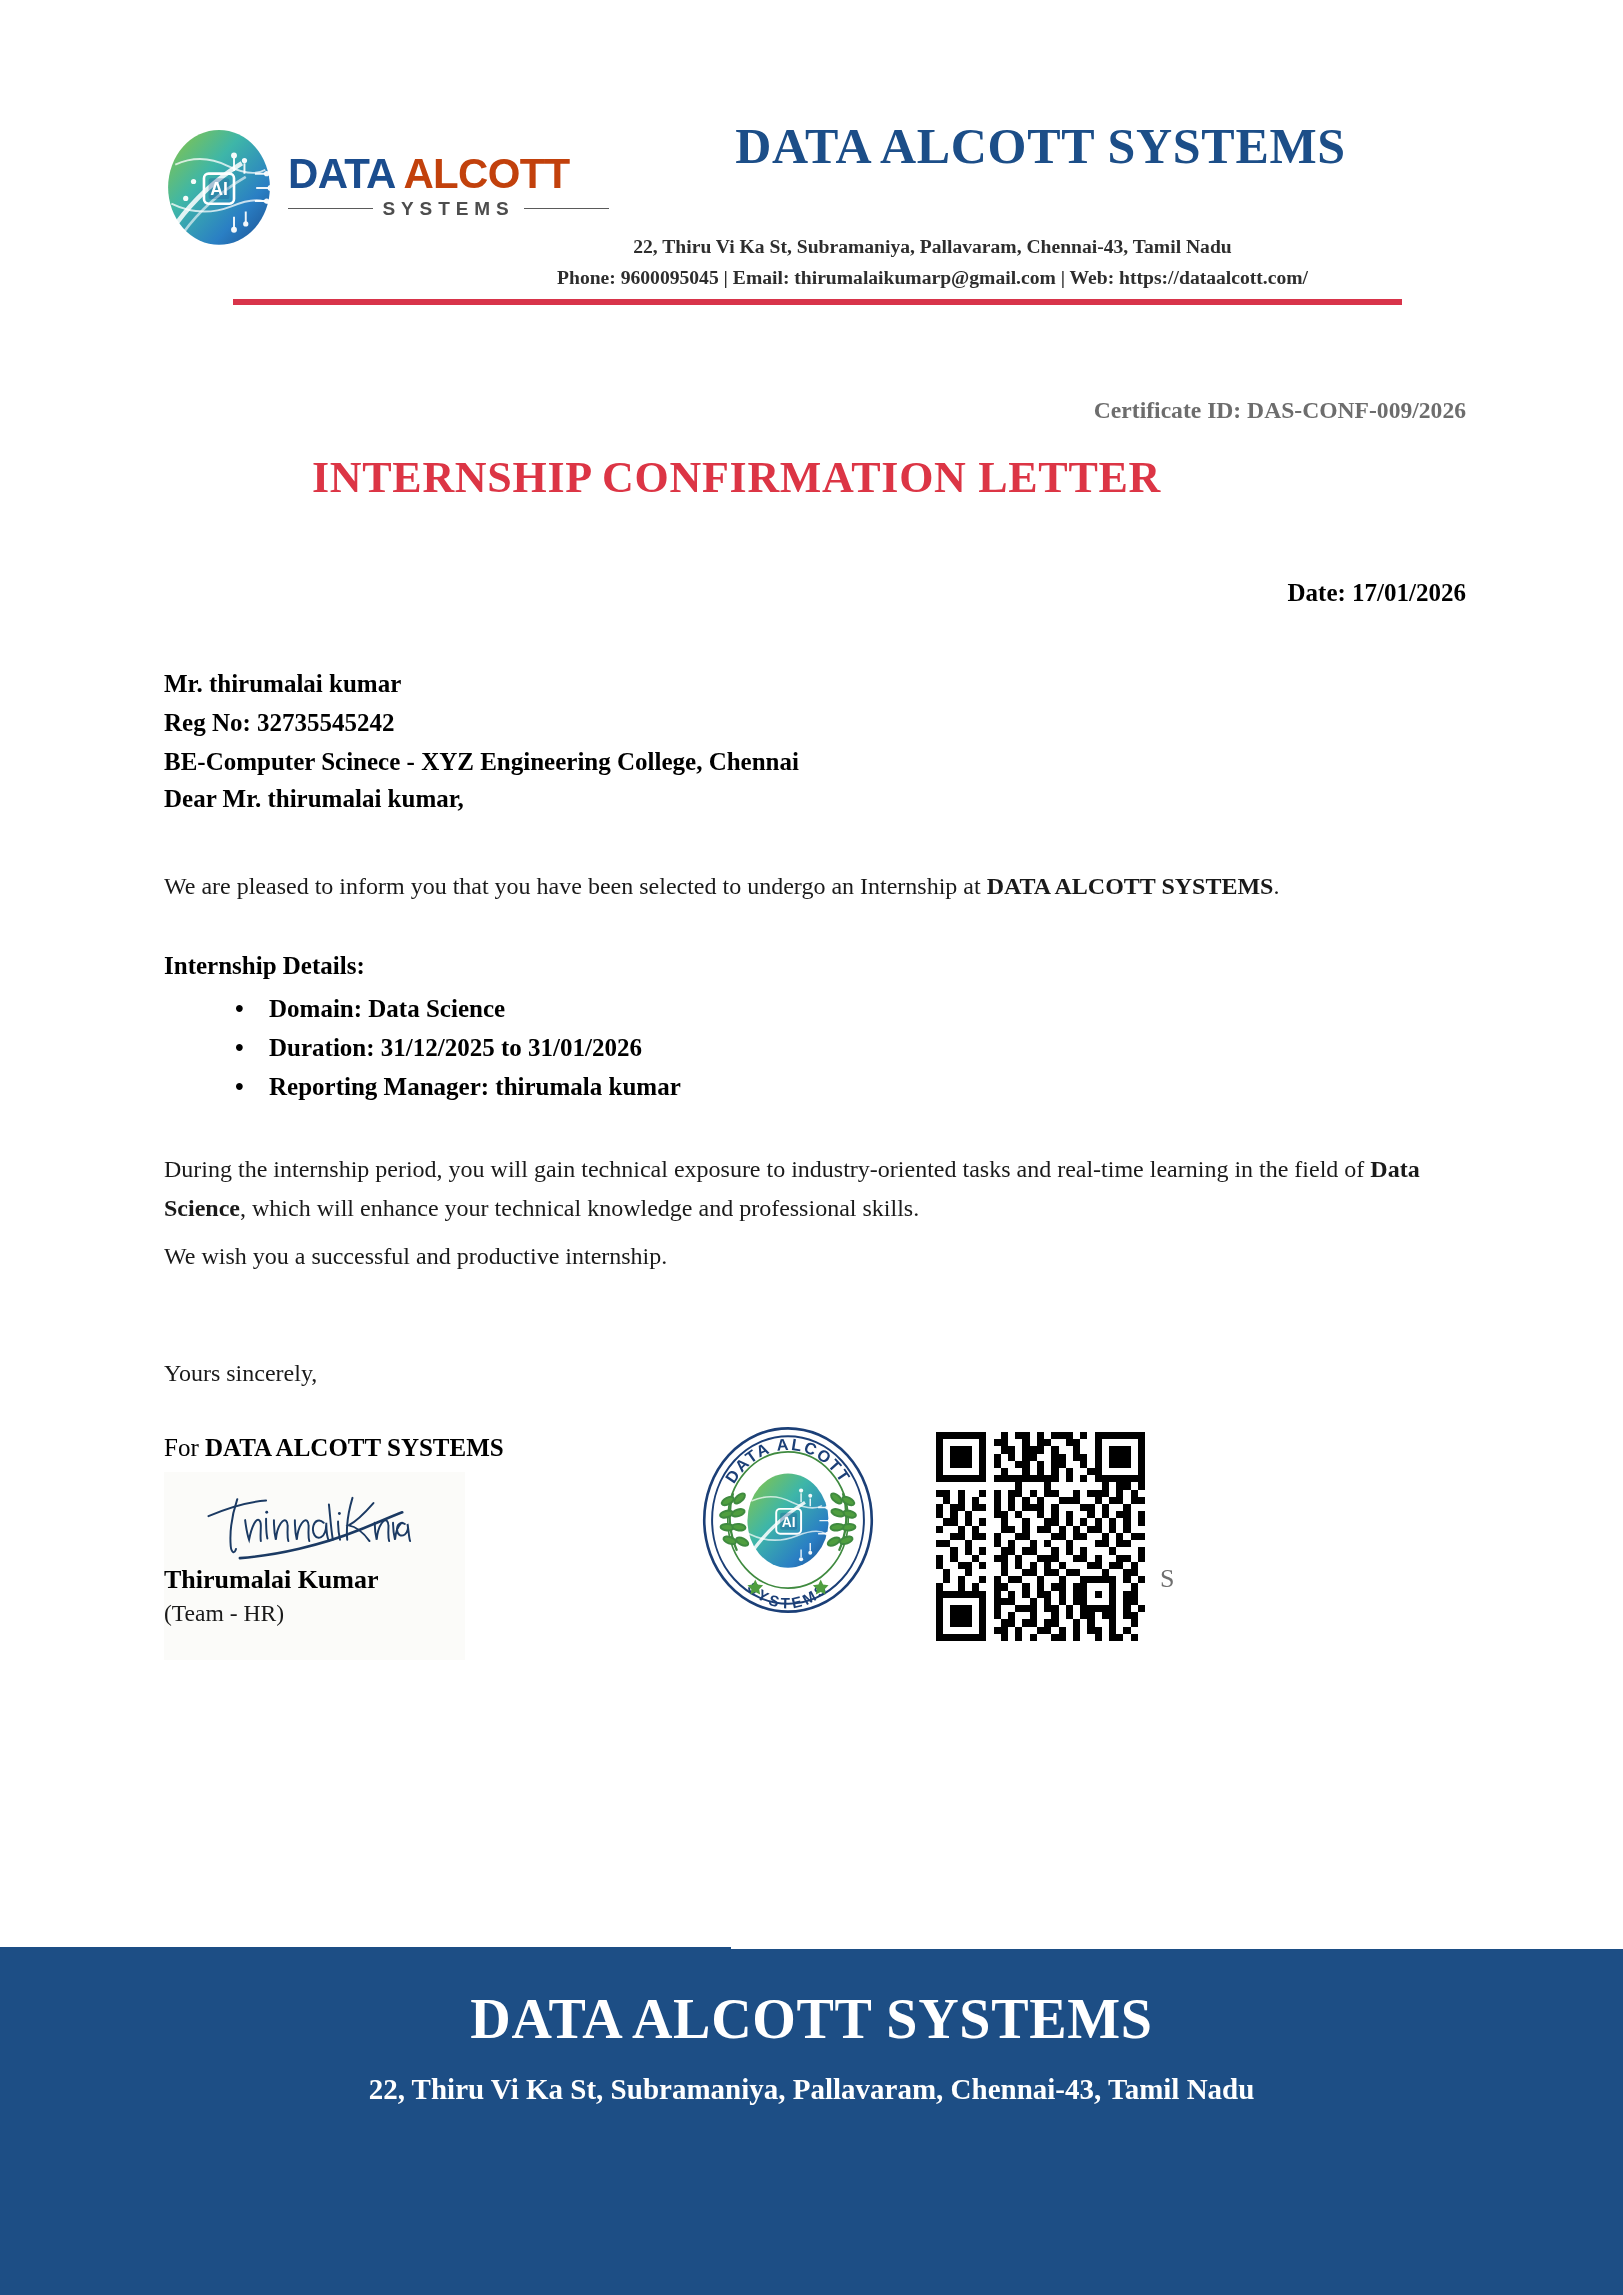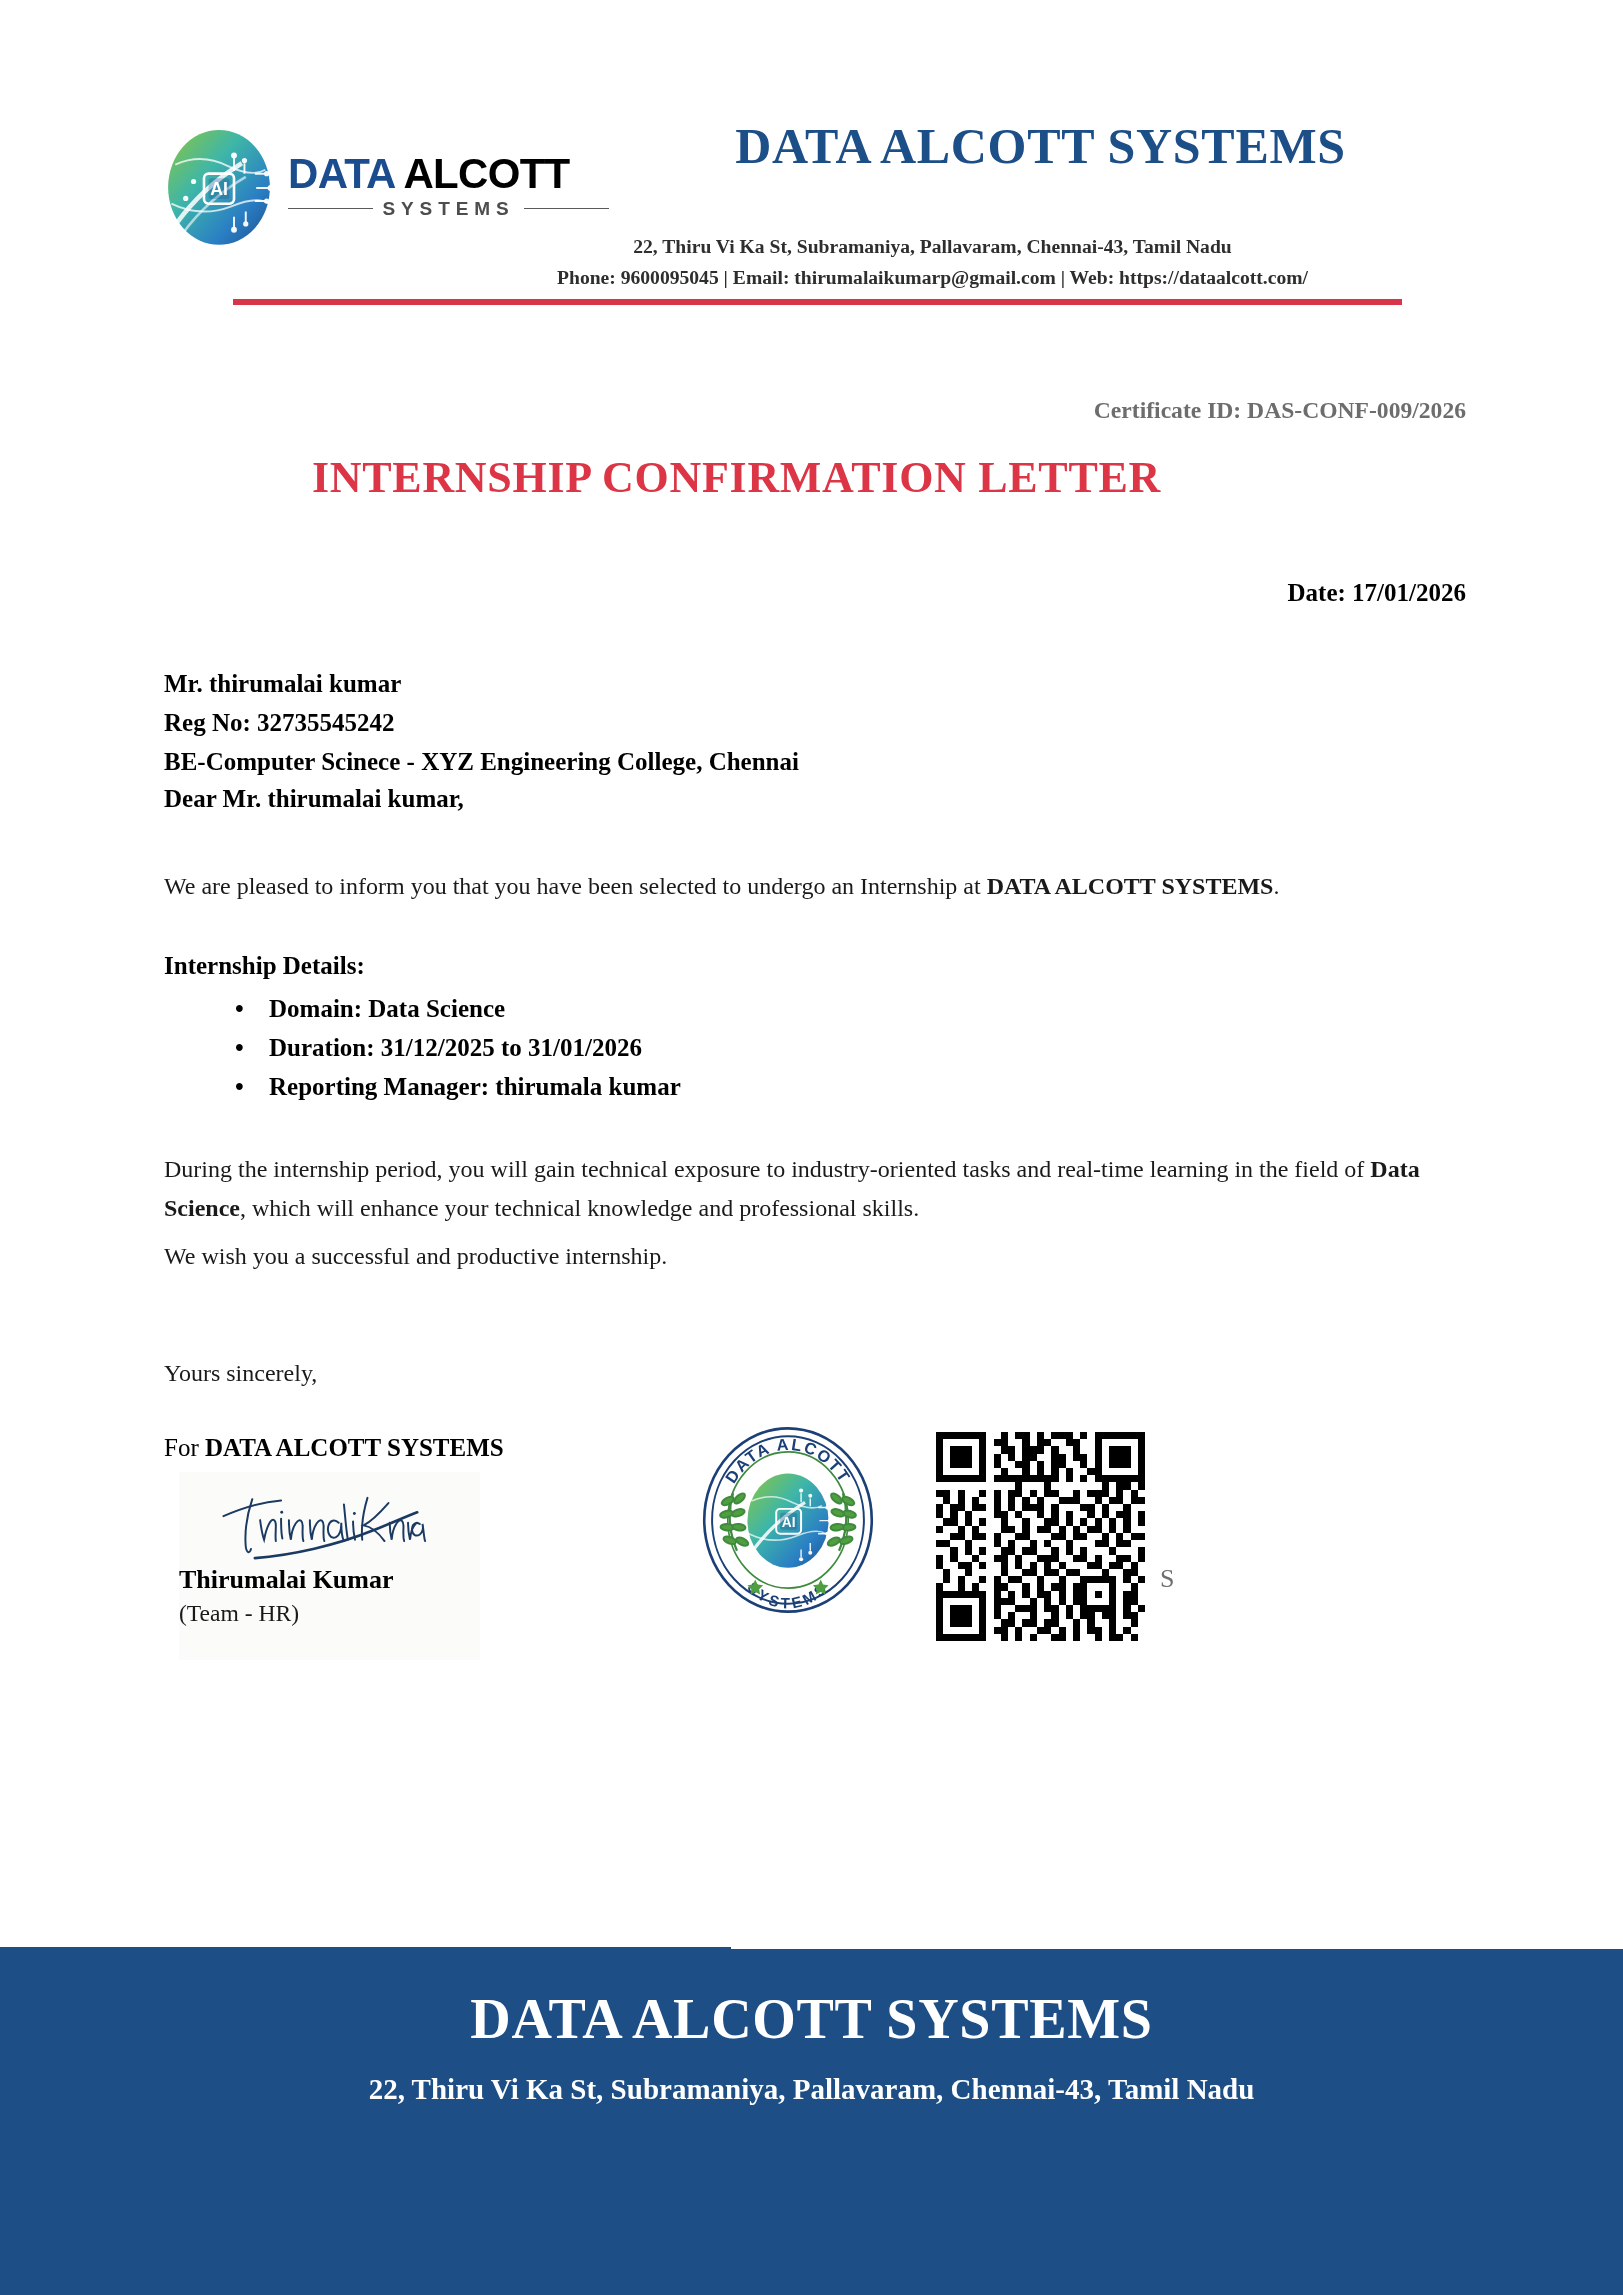--- a/index.html
+++ b/index.html
@@ -67,21 +67,21 @@
     font-family: "Liberation Sans", "DejaVu Sans", sans-serif;
     font-weight: bold;
     font-size: 42px;
     color: #1b4d8e;
     letter-spacing: -0.7px;
   }
   .logo-word-alcott {
     font-family: "Liberation Sans", "DejaVu Sans", sans-serif;
     font-weight: bold;
     font-size: 42px;
-    color: #000000;
+    color: #c2410c;
     letter-spacing: -0.7px;
   }
   .logo-systems-row {
     position: absolute;
     left: 131px;
     top: 86px;
     width: 321px;
     display: flex;
     align-items: center;
     gap: 9.2px;
@@ -282,21 +282,21 @@
     left: 0;
     top: 1434px;
     font-size: 25px;
     color: #000000;
   }
   .for-company b { font-weight: bold; }
 
   
   .sig-block {
     position: absolute;
-    left: 15px;
+    left: 0;
     top: 1472px;
     width: 301px;
     height: 188px;
     background: #fbfbf9;
     font-family: Liberation Serif, serif;
   }
   .sig-mark {
     position: absolute;
     left: 34px;
     top: 18.3px;

